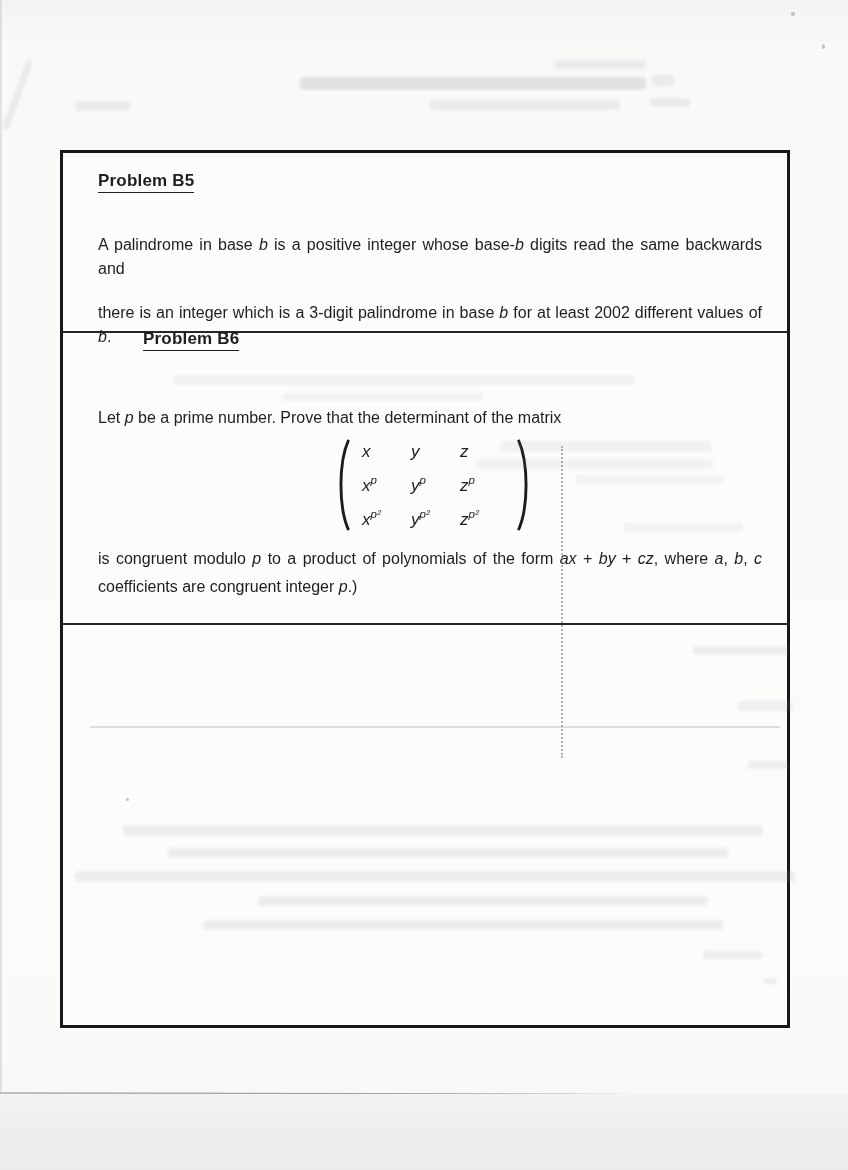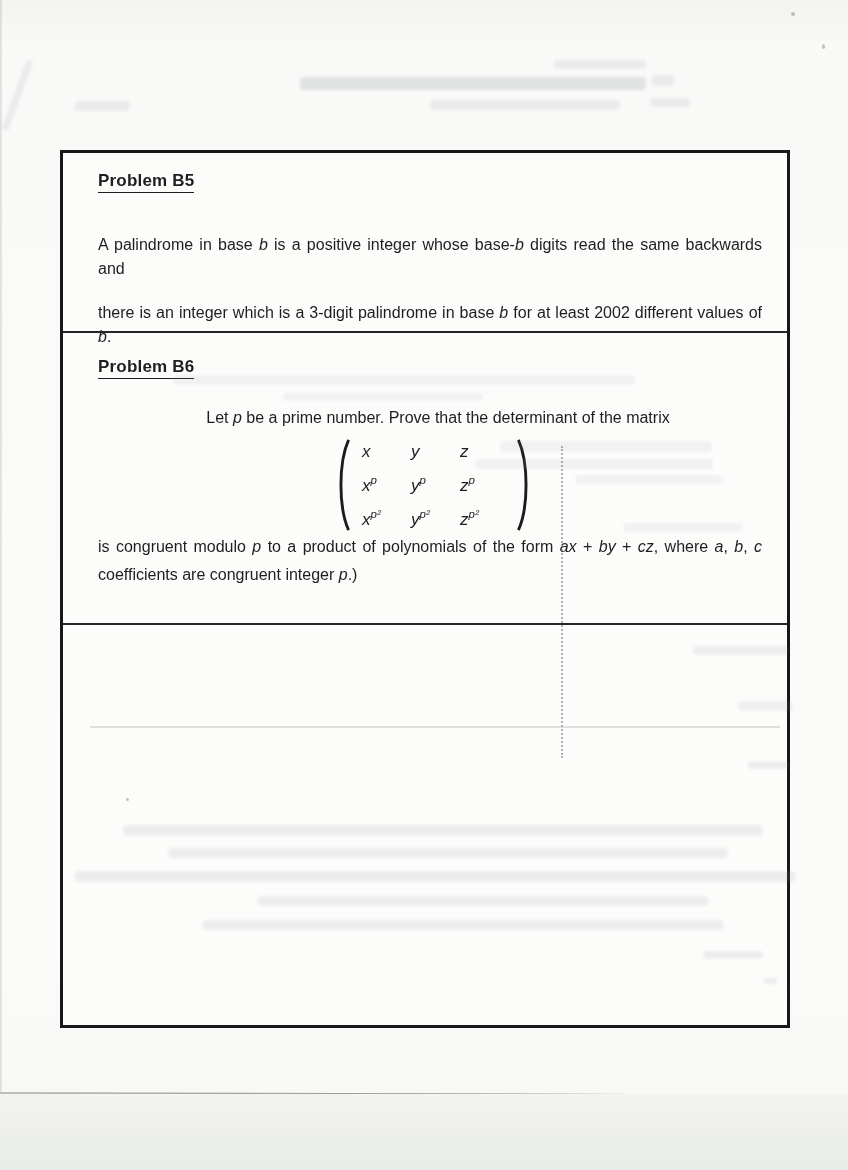--- a/index.html
+++ b/index.html
@@ -14,25 +14,25 @@
     border:3px solid #181818;background:#fcfcfb;box-sizing:border-box;
   }
   .divider{position:absolute;left:0;width:100%;height:0;border-top:2px solid #262626;}
   #divider-1{top:178px;}
   #divider-2{top:470px;}
   .heading{
     position:absolute;left:35px;font-size:17px;font-weight:bold;
     border-bottom:1.6px solid #1e1e1e;padding-bottom:1px;letter-spacing:.2px;
   }
   #b5-heading{top:18px;}
-  #b6-heading{top:204px;}
+  #b6-heading{top:176px;margin-left:45px;}
   .para{position:absolute;left:35px;width:664px;font-size:16px;}
   #b5-text{top:60px;line-height:24px;}
-  #b6-intro{top:253px;line-height:24px;width:680px;text-align:center;}
-  #b6-text{top:360px;line-height:27.5px;}
+  #b6-intro{top:253px;line-height:24px;width:680px;}
+  #b6-text{top:372px;line-height:27.5px;}
   .tline{display:block;}
   .tline.just{text-align:justify;text-align-last:justify;margin-top:20px;}
   .it{font-style:italic;}
   
   #matrix{position:absolute;left:272px;top:285px;display:flex;align-items:stretch;height:94px;}
   .paren-svg{display:block;height:94px;width:17px;}
   .mgrid{display:flex;flex-direction:column;justify-content:space-between;padding:4px 6px 2px 10px;}
   .mrow{display:flex;}
   .mcell{width:49px;font-size:17px;}
   .msup{font-size:11.5px;font-style:italic;}

